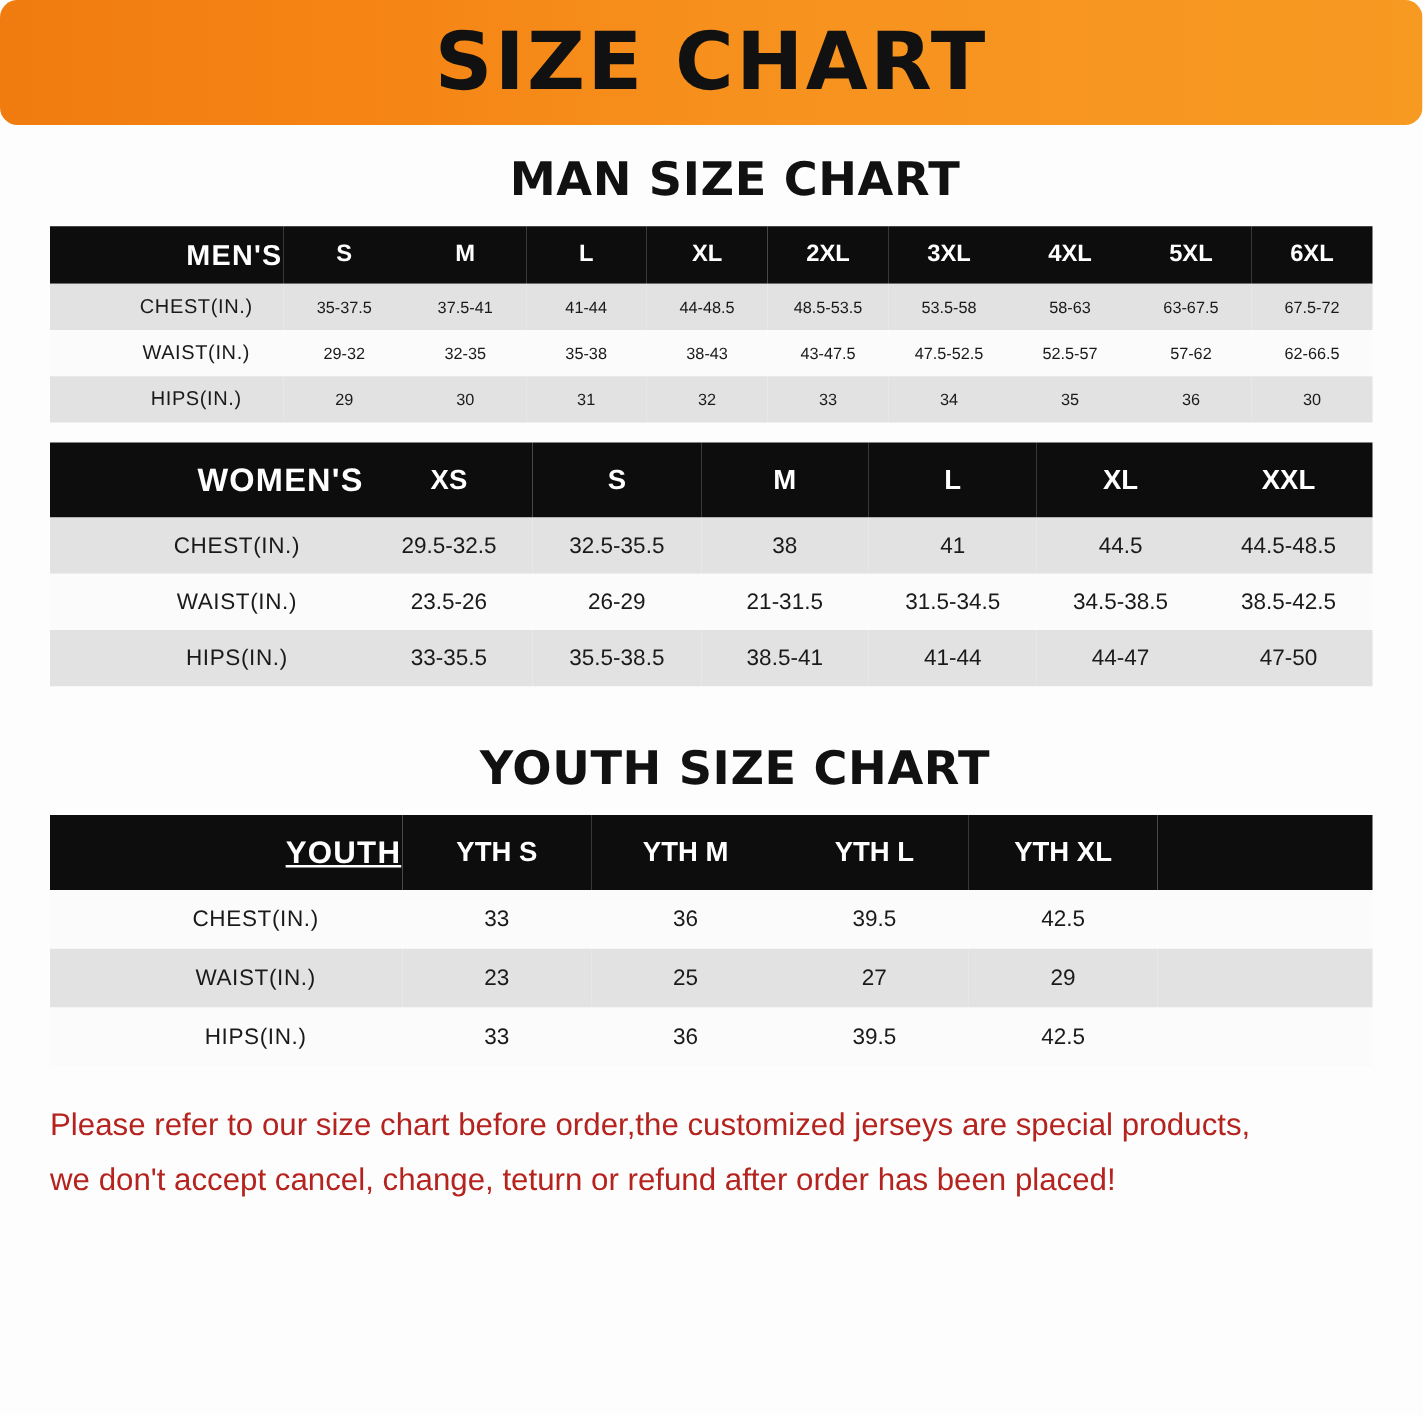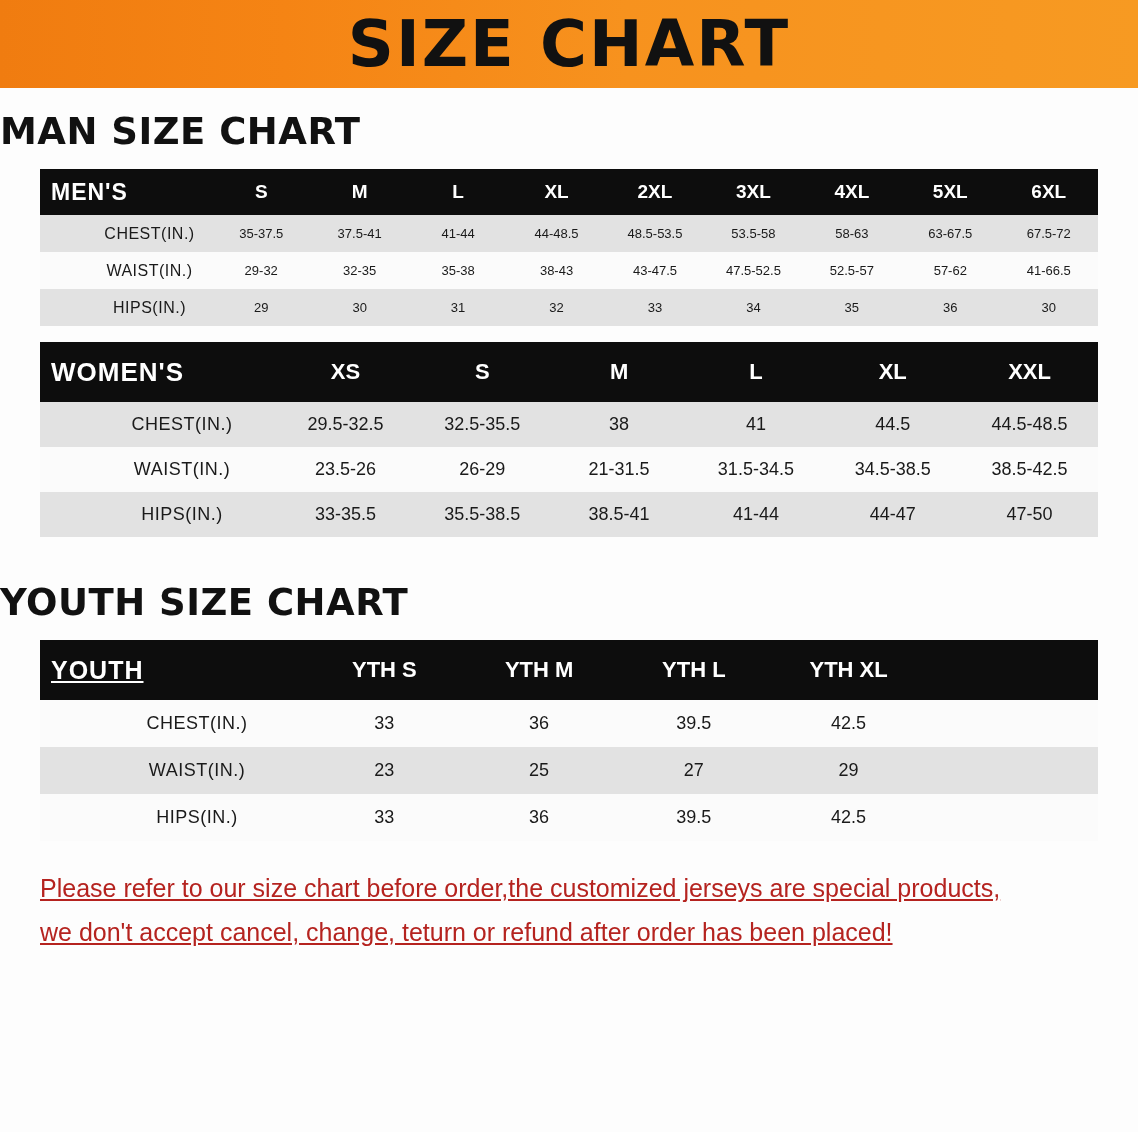--- a/index.html
+++ b/index.html
@@ -15,41 +15,43 @@
   }
   .page {
     position: relative;
     width: 1138px;
     height: 1132px;
     background: #fdfdfd;
   }
 
   
   .banner {
-    height: 88px;
+    height: 100px;
     background: linear-gradient(90deg, #f07c10 0%, #f58414 25%, #f7921e 55%, #f79a22 100%);
     display: flex;
     align-items: center;
     justify-content: center;
+    border-radius: 14px;
   }
   .banner-title {
     font-family: "DejaVu Sans", sans-serif;
     font-weight: bold;
     font-size: 64px;
     letter-spacing: 2px;
     color: #111111;
     line-height: 1;
   }
 
   
   .section-title {
-    text-align: left;
+    text-align: center;
     font-family: "DejaVu Sans", sans-serif;
     font-weight: bold;
     color: #111111;
+    margin-left: 38px;
   }
   .title-man {
     font-size: 37px;
     margin-top: 22px;
     letter-spacing: 0.5px;
   }
   .title-women {
     font-size: 37px;
     margin-top: 36px;
     letter-spacing: 0.5px;
@@ -78,22 +80,22 @@
   }
   
   table.size thead tr {
     background: #0d0d0d;
   }
   table.size thead th {
     color: #ffffff;
     font-weight: bold;
   }
   table.size thead th.lead {
-    text-align: left;
-    padding-left: 11px;
+    text-align: right;
+    padding-left: 26px;
     letter-spacing: 1px;
   }
 
   
   table.size tbody tr.odd { background: #e2e2e2; }
   table.size tbody tr.even { background: #fbfbfb; }
 
   table.size tbody td.lead {
     font-weight: normal;
     letter-spacing: 0.5px;
@@ -121,21 +123,21 @@
   
   .note {
     margin-top: 26px;
     padding: 0 40px;
     color: #b5231f;
     font-family: "Liberation Sans", sans-serif;
     font-size: 25px;
     line-height: 1.75;
     text-align: left;
   }
-  .note .line { display: block; white-space: nowrap; text-decoration: underline; }
+  .note .line { display: block; white-space: nowrap; }
 </style>
 </head>
 <body>
 
 <div class="page">
 
   <div class="banner">
     <div class="banner-title">SIZE CHART</div>
   </div>
 
@@ -172,21 +174,21 @@
         <tr class="even">
           <td class="lead">WAIST(IN.)</td>
           <td>29-32</td>
           <td>32-35</td>
           <td>35-38</td>
           <td>38-43</td>
           <td>43-47.5</td>
           <td>47.5-52.5</td>
           <td>52.5-57</td>
           <td>57-62</td>
-          <td>41-66.5</td>
+          <td>62-66.5</td>
         </tr>
         <tr class="odd">
           <td class="lead">HIPS(IN.)</td>
           <td>29</td>
           <td>30</td>
           <td>31</td>
           <td>32</td>
           <td>33</td>
           <td>34</td>
           <td>35</td>

